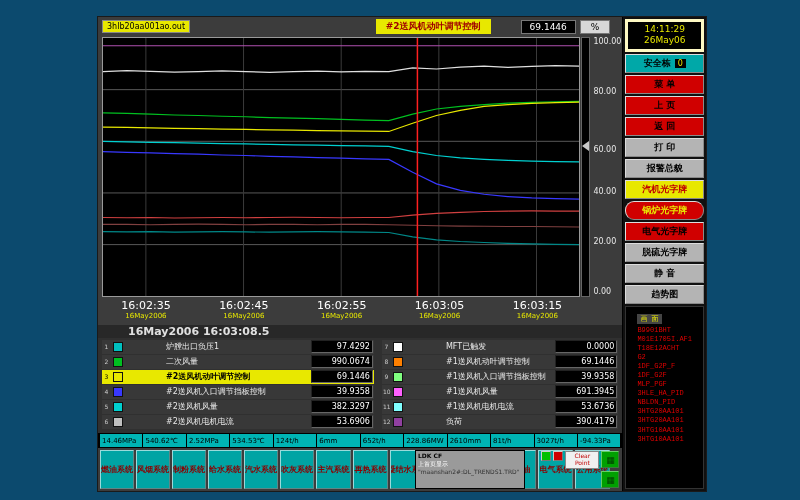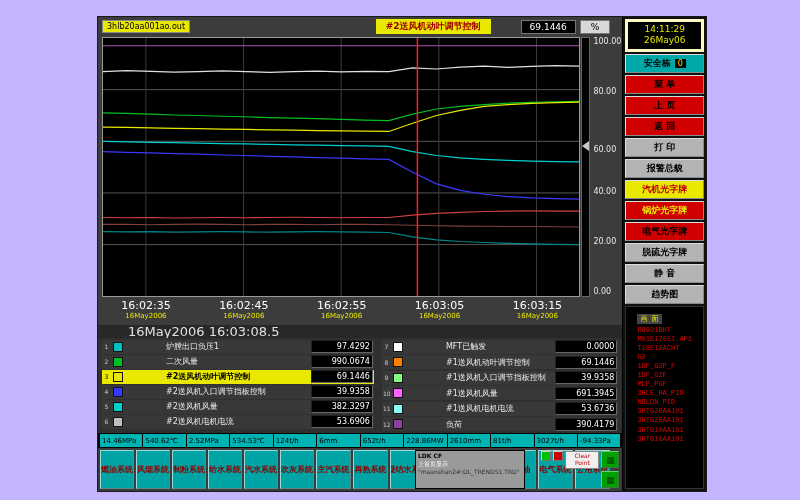--- a/index.html
+++ b/index.html
@@ -1,17 +1,17 @@
 <!DOCTYPE html>
 <html><head>
 <meta charset="utf-8">
 <style>
   html,body{margin:0;padding:0;}
   body{width:800px;height:500px;background:#ffffff;font-family:"DejaVu Sans",sans-serif;}
-  .screen{position:relative;width:800px;height:500px;background:#c4b5fd;overflow:hidden;}
+  .screen{position:relative;width:800px;height:500px;background:#0c4a6e;overflow:hidden;}
   .app{position:absolute;left:97px;top:16px;width:610px;height:476px;display:flex;background:#3c3c3c;border:1px solid #1a1a1a;box-sizing:border-box;}
   .main{width:538px;display:flex;flex-direction:column;box-sizing:border-box;}
   
   .hdr{height:20px;display:flex;align-items:center;gap:4px;padding:0 4px;background:#3c3c3c;}
   .tagbox{background:#e8e800;color:#000;font-size:8px;padding:1px 4px;border:1px solid #888;white-space:nowrap;}
   .titlebox{background:#e8e800;color:#a00000;font-size:9px;font-weight:bold;padding:1px 10px;margin-left:auto;white-space:nowrap;}
   .valbox{background:#000;color:#fff;font-size:9px;padding:1px 8px;border:1px solid #777;margin-left:26px;}
   .unitbox{background:#d8d8d8;color:#000;font-size:9px;padding:1px 10px;border:1px solid #777;margin-right:8px;}
   
   .plotrow{display:flex;height:262px;padding-left:4px;}
@@ -20,26 +20,26 @@
   .scrollstrip{width:9px;background:#000;border:1px solid #666;margin-left:1px;position:relative;box-sizing:border-box;}
   .tri{position:absolute;top:103px;left:0;width:0;height:0;border-top:5px solid transparent;border-bottom:5px solid transparent;border-right:7px solid #c8c8c8;}
   .ylabels{width:32px;position:relative;color:#e8e8e8;font-size:8px;}
   .ylab{position:absolute;left:3px;white-space:nowrap;}
   
   .xaxis{height:28px;position:relative;margin-left:5px;margin-right:42px;}
   .xtick{position:absolute;top:2px;transform:translateX(-50%);text-align:center;}
   .xtime{color:#ffffff;font-size:11px;white-space:nowrap;}
   .xdate{color:#e8e800;font-size:7px;white-space:nowrap;}
   
-  .tsrow{height:13px;background:#282828;color:#e0e0e0;font-size:13px;padding-left:30px;display:flex;align-items:center;}
+  .tsrow{height:13px;background:#282828;color:#e0e0e0;font-size:11px;padding-left:30px;display:flex;align-items:center;font-weight:bold;}
   
   .legend{display:flex;background:#303030;padding:2px 4px;gap:8px;height:96px;box-sizing:border-box;overflow:hidden;}
   .lcol{display:flex;flex-direction:column;gap:1px;}
   .lcol.left{flex:1.15;}
-  .lcol.right{flex:1;justify-content:space-between;}
+  .lcol.right{flex:1;}
   .lrow{display:flex;align-items:center;height:14px;gap:3px;background:#383838;padding:0 1px;}
   .lnum{width:7px;font-size:6px;color:#cccccc;text-align:center;}
   .lchip{width:8px;height:8px;border:1px solid #111;flex:none;}
   .llabel{flex:1;font-size:8px;color:#e8e8e8;white-space:nowrap;overflow:hidden;margin-left:40px;}
   .lval{width:56px;flex:none;background:#000;color:#fff;font-size:8px;text-align:right;padding:1px 2px;border:1px solid #666;border-top-color:#222;border-left-color:#222;}
   .lrow.hl{background:#e8e800;}
   .lrow.hl .llabel{color:#000;font-weight:bold;}
   .lrow.hl .lnum{color:#000;}
   
   .statusbar{height:15px;background:#000;display:flex;gap:1px;padding:1px 2px;box-sizing:border-box;}
@@ -61,21 +61,21 @@
   .machine{width:16px;height:15px;background:#00a000;border:1px outset #66cc66;display:flex;align-items:center;justify-content:center;color:#004000;font-size:9px;}
   
   .sidebar{flex:1;background:#101010;display:flex;flex-direction:column;gap:2px;padding:2px;border-left:1px solid #000;box-sizing:border-box;}
   .clock{background:#000;border:3px solid #fef9c3;color:#e8e800;font-size:9px;text-align:center;padding:2px 0;line-height:1.25;}
   .sb{height:17px;flex:none;display:flex;align-items:center;justify-content:center;font-size:9px;font-weight:bold;border:1px outset #dddddd;cursor:default;white-space:nowrap;overflow:hidden;}
   .sb-teal{background:#00a8a8;color:#000;gap:4px;}
   .count{background:#000;color:#e8e800;font-size:8px;padding:0 3px;font-weight:normal;}
   .sb-red{background:#d00000;color:#000;}
   .sb-gray{background:#b4b4b4;color:#000;}
   .sb-ann-yellow{background:#e8e800;color:#c00000;}
-  .sb-ann-red-yellow{background:#d00000;color:#e8e800;}
+  .sb-ann-red-yellow{background:#d00000;color:#e8e800;border-radius:9px;}
   .sb-ann-red-black{background:#d00000;color:#000;}
   .taglist{flex:1;background:#000;border:1px solid #333;padding:1px 11px;overflow:hidden;font-family:Liberation Mono, monospace;}
   .tlhdr{color:#e8e800;font-size:7px;background:#444;display:inline-block;padding:0 3px;margin-bottom:1px;}
   .tag{color:#e00000;font-size:7px;line-height:1.3;white-space:nowrap;overflow:hidden;}
 </style>
 </head>
 <body>
 
 <div class="screen">
   <div class="app">

